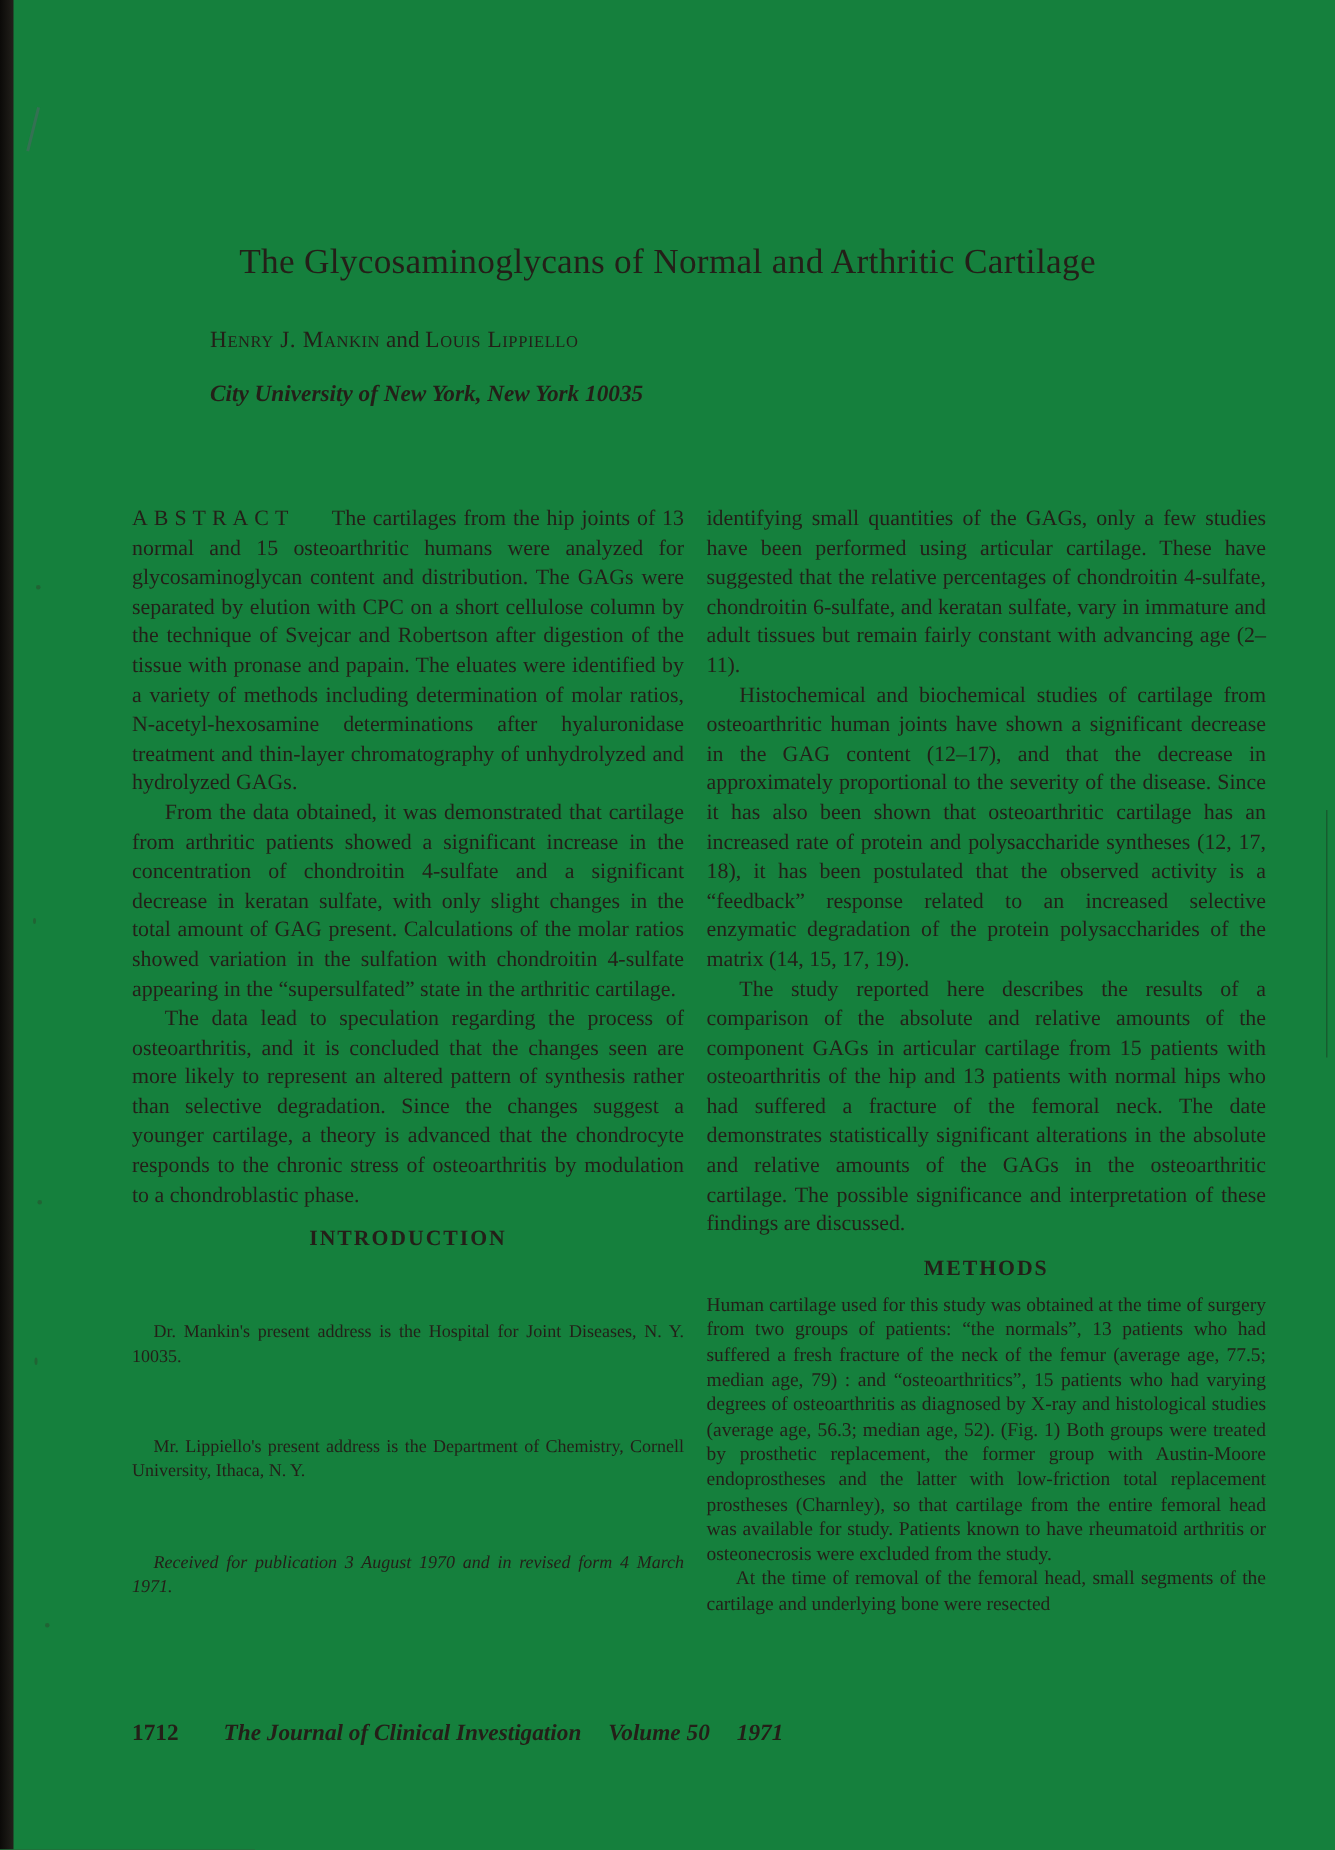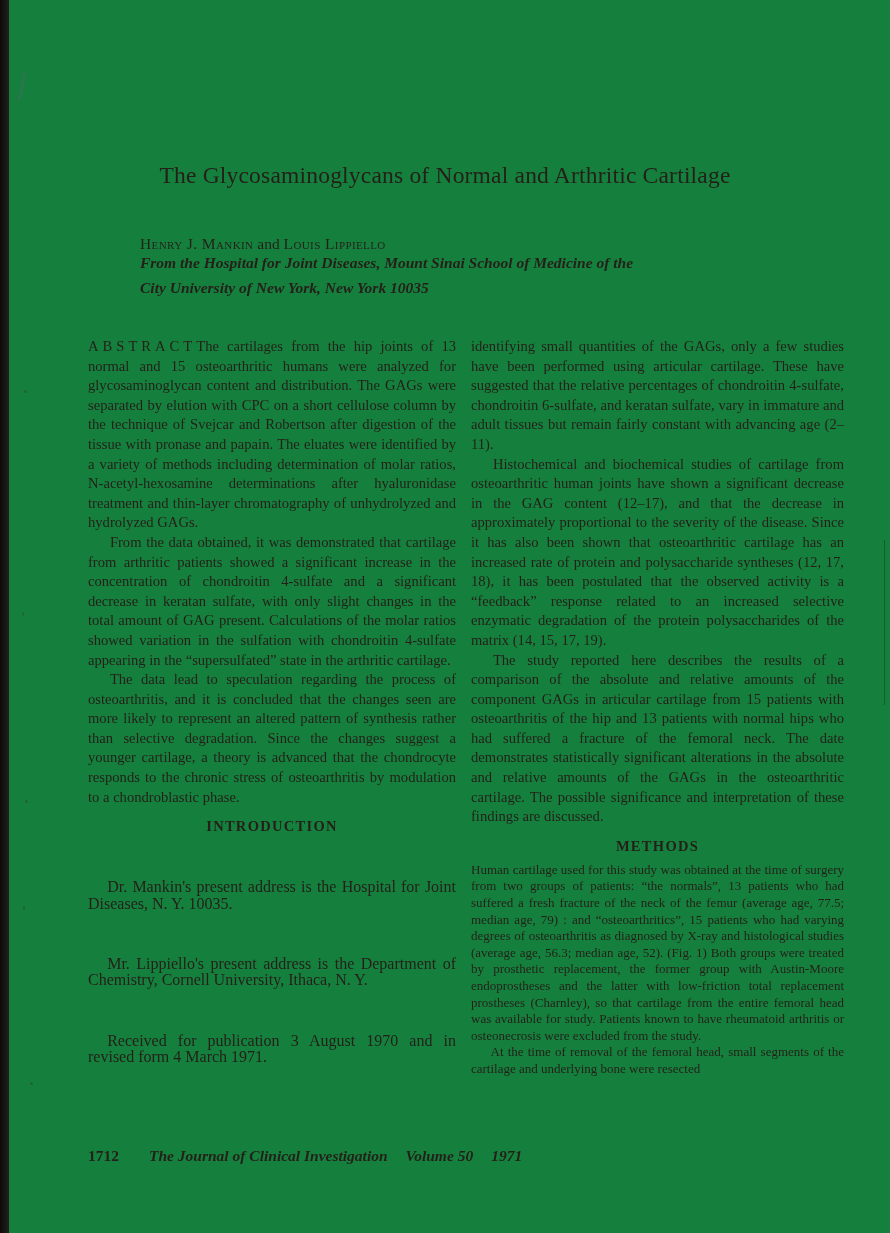--- a/index.html
+++ b/index.html
@@ -33,21 +33,21 @@
   .noise-6 { left: 30px; top: 1082px; width: 3px; height: 3px; }
 
   .title {
     position: absolute; top: 162px; left: 0; right: 0;
     text-align: center;
     font-size: 23.5px; font-weight: normal;
     letter-spacing: 0.2px;
     margin: 0;
   }
   .authors {
-    position: absolute; top: 235px; left: 140px;
+    position: absolute; top: 218px; left: 140px;
     font-size: 15.5px;
   }
   .sc { font-variant: small-caps; letter-spacing: 0.4px; }
   .affiliation {
     position: absolute; top: 250px; left: 140px;
     font-style: italic; font-weight: bold;
     font-size: 15.5px; line-height: 25px;
   }
 
   .columns {
@@ -56,40 +56,40 @@
   }
   .col-left  { width: 368px; }
   .col-right { width: 373px; }
 
   p { margin: 0; }
   .body-text {
     font-size: 14.6px; line-height: 19.6px;
     text-align: justify;
   }
   .indent { text-indent: 1.5em; }
-  .abstract-label { letter-spacing: 4px; margin-right: 0; }
+  .abstract-label { letter-spacing: 4px; margin-right: 25px; }
 
   .section-heading {
     text-align: center;
     font-size: 14.5px; font-weight: bold;
     letter-spacing: 1.3px;
     margin: 11px 0 7px 0;
   }
 
   .methods-text {
     font-size: 13px; line-height: 16.6px;
     text-align: justify;
   }
 
   .footnotes { margin-top: 17px; }
   .footnote {
-    font-size: 16px; line-height: 16.4px;
+    font-size: 12px; line-height: 16.4px;
     text-align: justify; text-indent: 1.2em; margin-top: 44px;
   }
-  .italic { }
+  .italic { font-style: italic; }
 
   .footer {
     position: absolute; top: 1147px; left: 88px;
     font-size: 15.5px; font-weight: bold;
     white-space: nowrap;
   }
   .footer .page-number { margin-right: 30px; text-align: center; }
   .footer .journal { font-style: italic; margin-right: 18px; }
   .footer .journal:last-child { margin-right: 0; }
 </style>
@@ -105,21 +105,20 @@
   <div class="scan-noise noise-3"></div>
   <div class="scan-noise noise-4"></div>
   <div class="scan-noise noise-5"></div>
   <div class="scan-noise noise-6"></div>
 
   <h1 class="title">The Glycosaminoglycans of Normal and Arthritic Cartilage</h1>
 
   <div class="authors"><span class="sc">Henry J. Mankin</span> <span>and</span> <span class="sc">Louis Lippiello</span></div>
 
   <div class="affiliation">
-    <div>From the Hospital for Joint Diseases, Mount Sinai School of Medicine of the</div>
     <div>City University of New York, New York 10035</div>
   </div>
 
   <div class="columns">
 
     <div class="col-left">
       <p class="body-text"><span class="abstract-label">ABSTRACT</span><span>The cartilages from the hip joints of 13 normal and 15 osteoarthritic humans were analyzed for glycosaminoglycan content and distribution. The GAGs were separated by elution with CPC on a short cellulose column by the technique of Svejcar and Robertson after digestion of the tissue with pronase and papain. The eluates were identified by a variety of methods including determination of molar ratios, N-acetyl-hexosamine determinations after hyaluronidase treatment and thin-layer chromatography of unhydrolyzed and hydrolyzed GAGs.</span></p>
       <p class="body-text indent">From the data obtained, it was demonstrated that cartilage from arthritic patients showed a significant increase in the concentration of chondroitin 4-sulfate and a significant decrease in keratan sulfate, with only slight changes in the total amount of GAG present. Calculations of the molar ratios showed variation in the sulfation with chondroitin 4-sulfate appearing in the “supersulfated” state in the arthritic cartilage.</p>
       <p class="body-text indent">The data lead to speculation regarding the process of osteoarthritis, and it is concluded that the changes seen are more likely to represent an altered pattern of synthesis rather than selective degradation. Since the changes suggest a younger cartilage, a theory is advanced that the chondrocyte responds to the chronic stress of osteoarthritis by modulation to a chondroblastic phase.</p>
 

